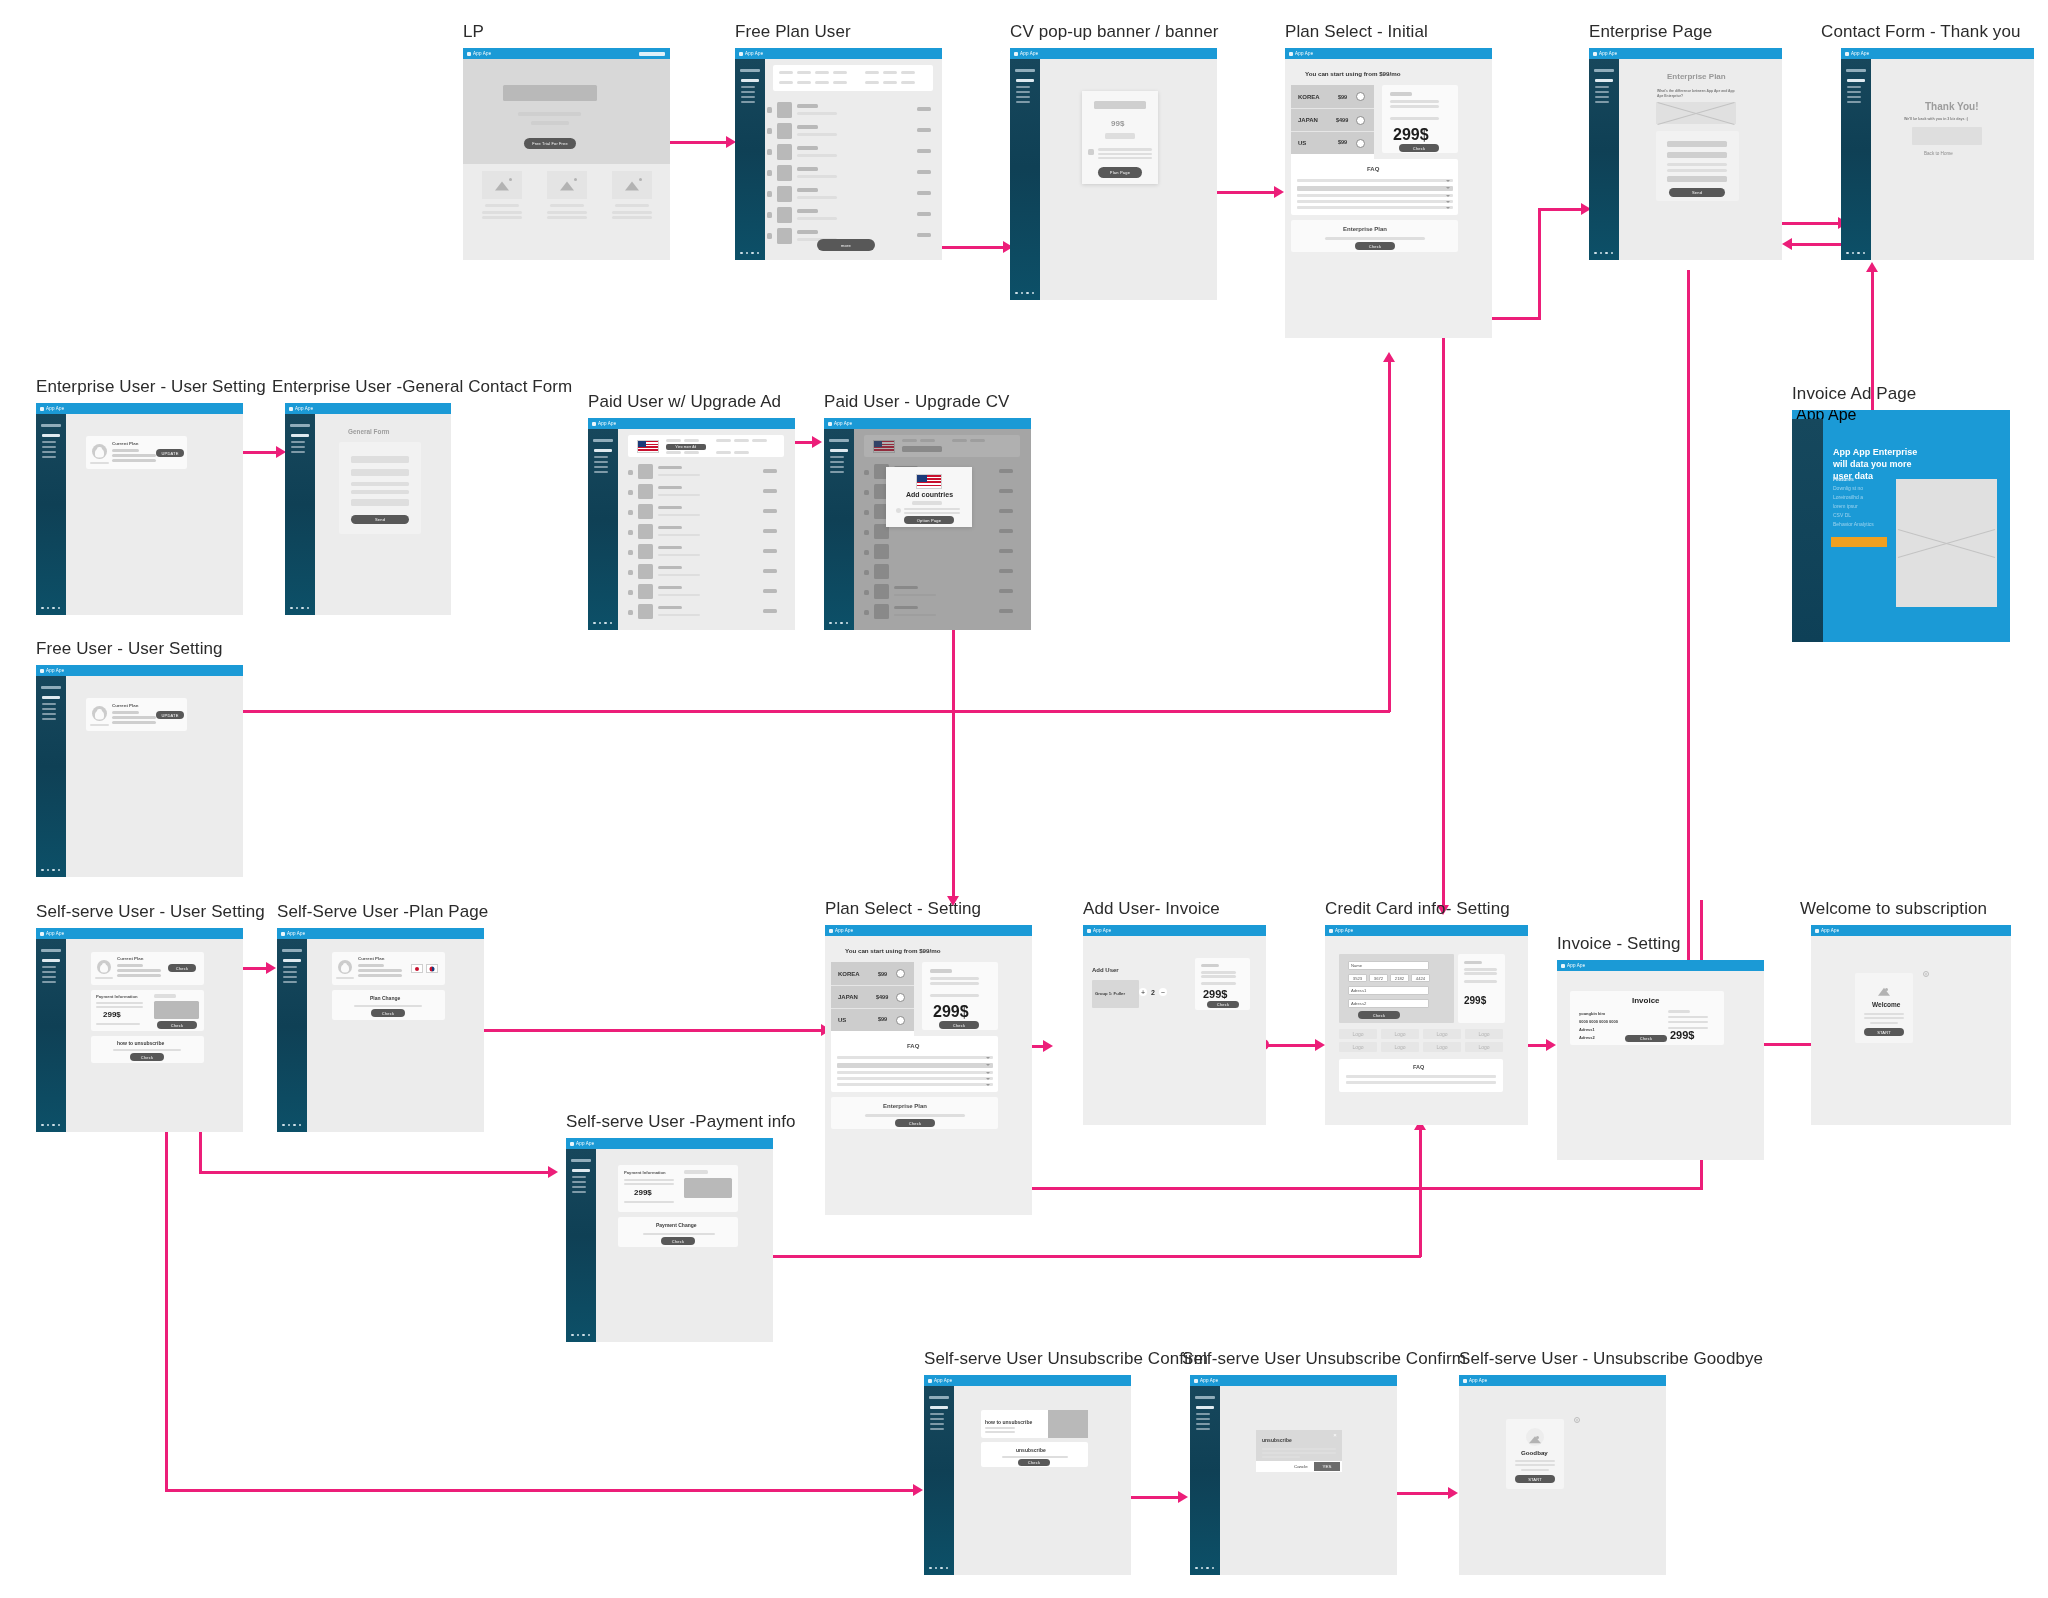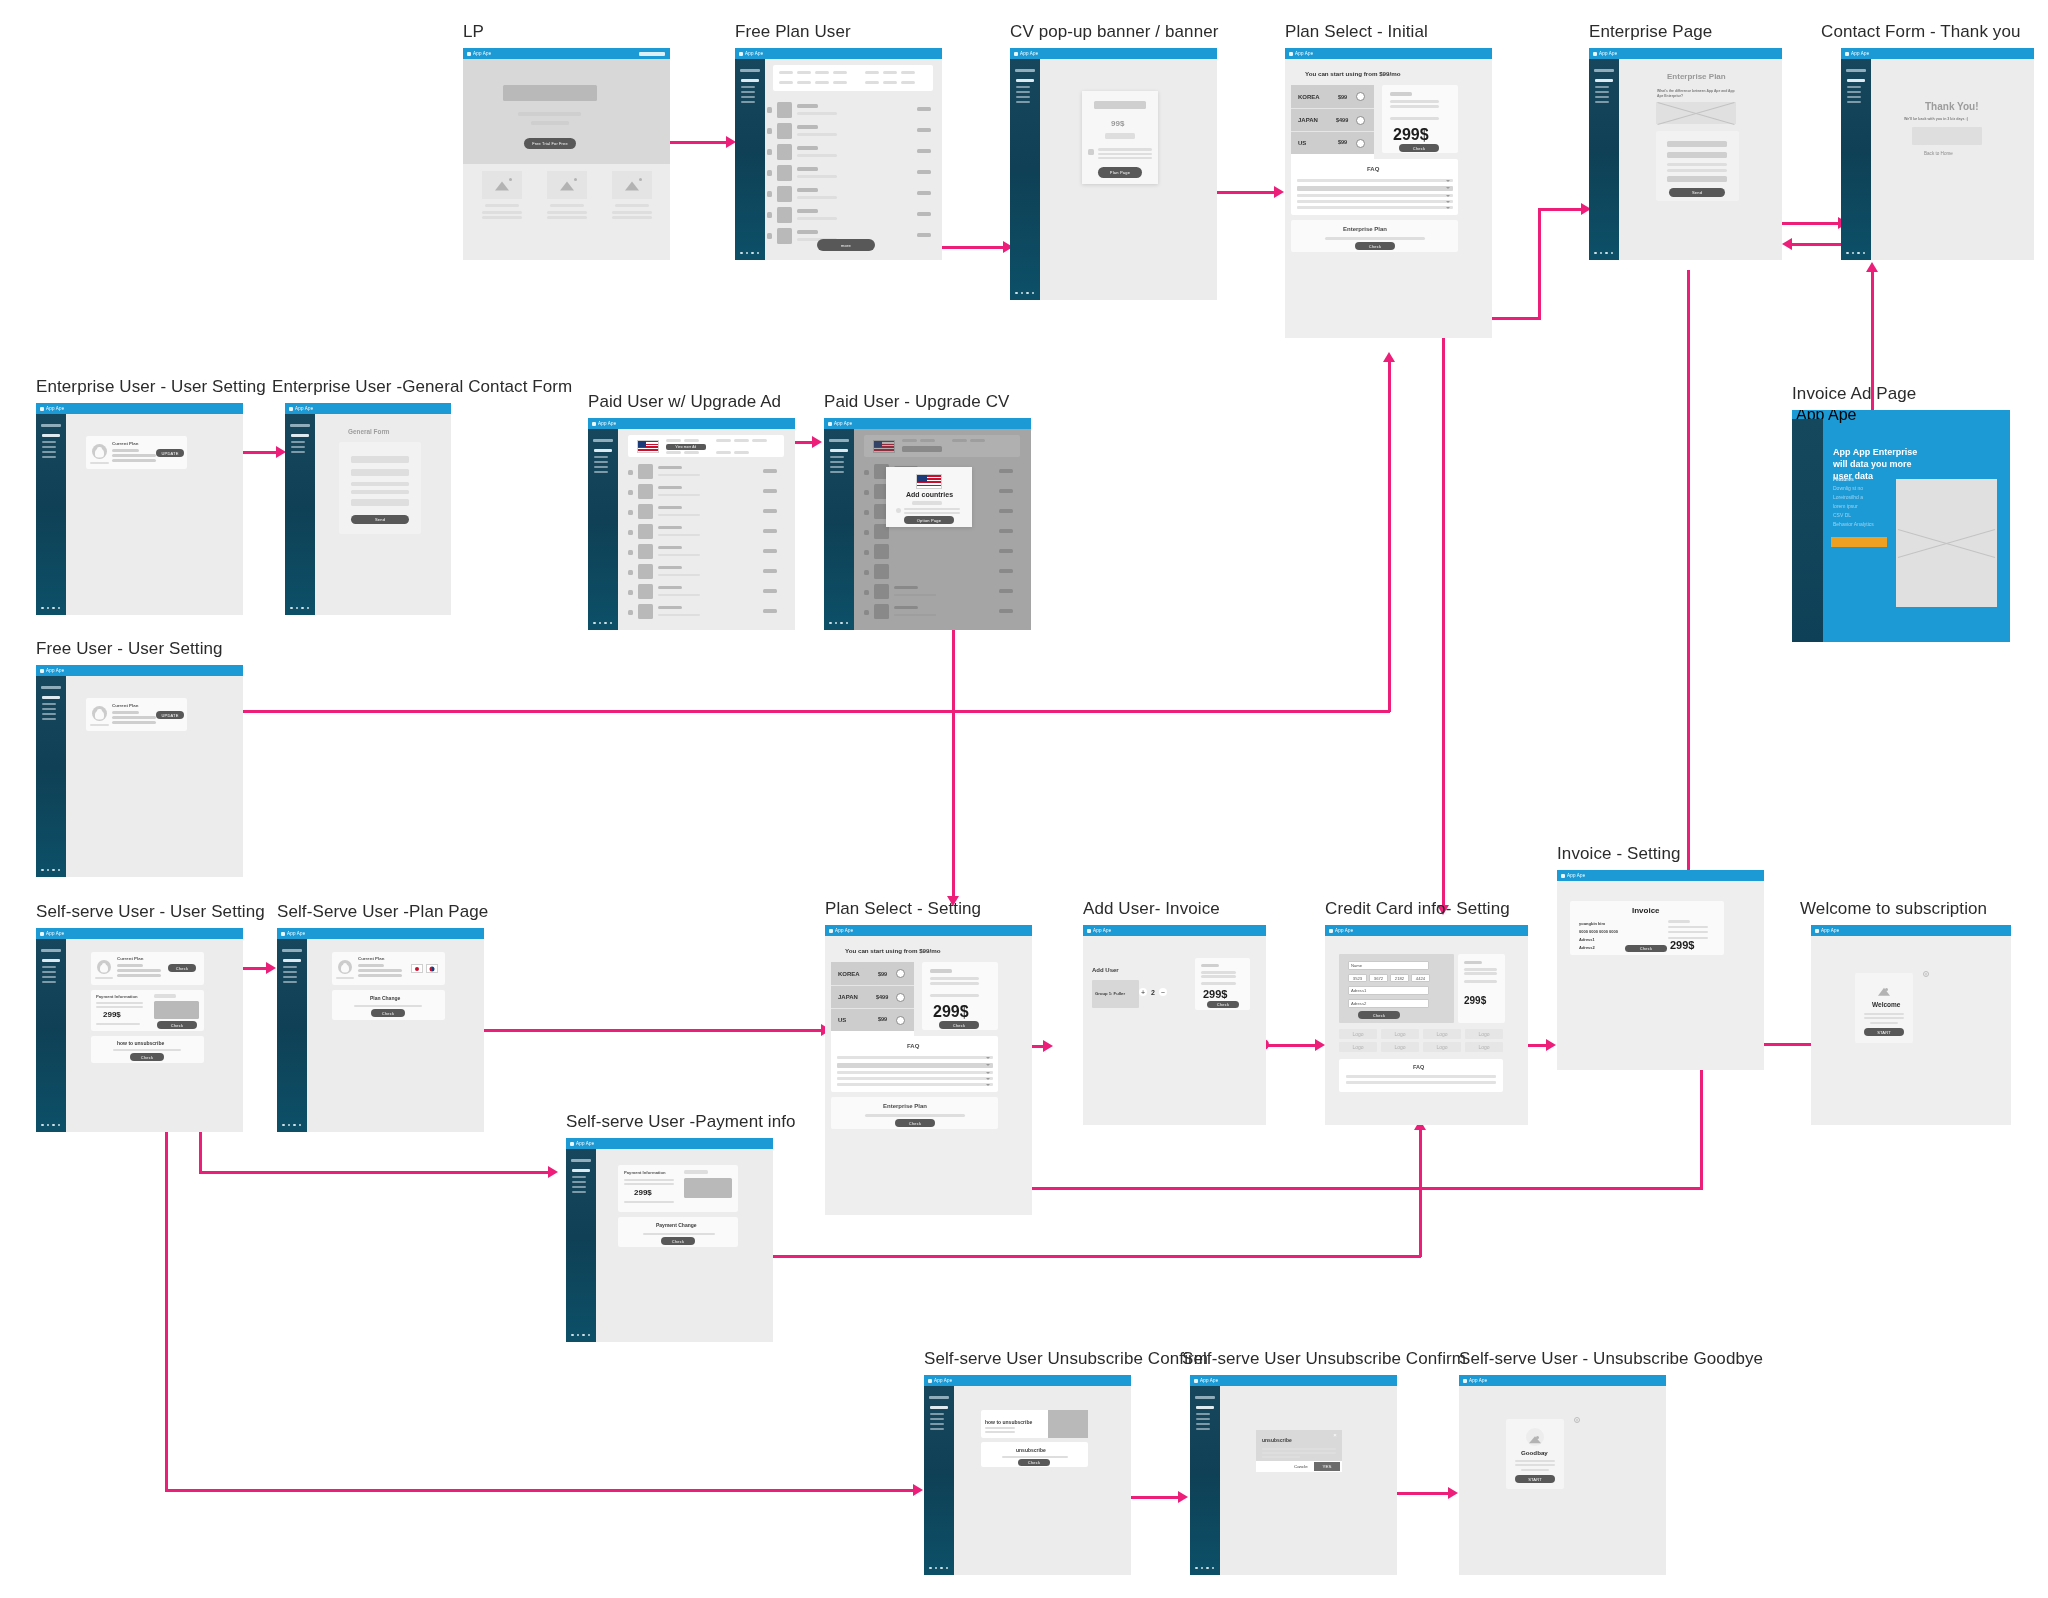--- a/index.html
+++ b/index.html
@@ -1172,21 +1172,21 @@
         </div>
         <div class="card" style="left:14px;top:123px;width:164px;height:33px;background:#fff;">
           <div class="ttl" style="left:74px;top:5px;font-size:5.5px;color:#4a4a4a;">FAQ</div>
           <div class="faqline" style="left:7px;top:16px;width:150px;height:2.8px;"></div>
           <div class="faqline" style="left:7px;top:22px;width:150px;height:2.8px;"></div>
         </div>
       </div>
     </div>
   </div>
 
-  <div class="frame" style="left:1557px;top:870px;width:207px;height:200px;text-align:center;">
+  <div class="frame" style="left:1557px;top:960px;width:207px;height:200px;text-align:center;">
     <div class="frame-title">Invoice - Setting</div>
     <div class="screen" style="background:#eeeeee;">
       <div class="topbar">
         <span class="logo-dot"></span>
         <span class="brand">App Ape</span>
       </div>
       <div class="content nosb">
         <div class="card" style="left:13px;top:20px;width:154px;height:54px;">
           <div style="position:absolute;left:62px;top:5px;font-size:8px;font-weight:bold;color:#1d1d1d;">Invoice</div>
           <div style="position:absolute;left:9px;top:20px;font-size:4px;font-weight:bold;color:#3a3a3a;">youngbin kim</div>

